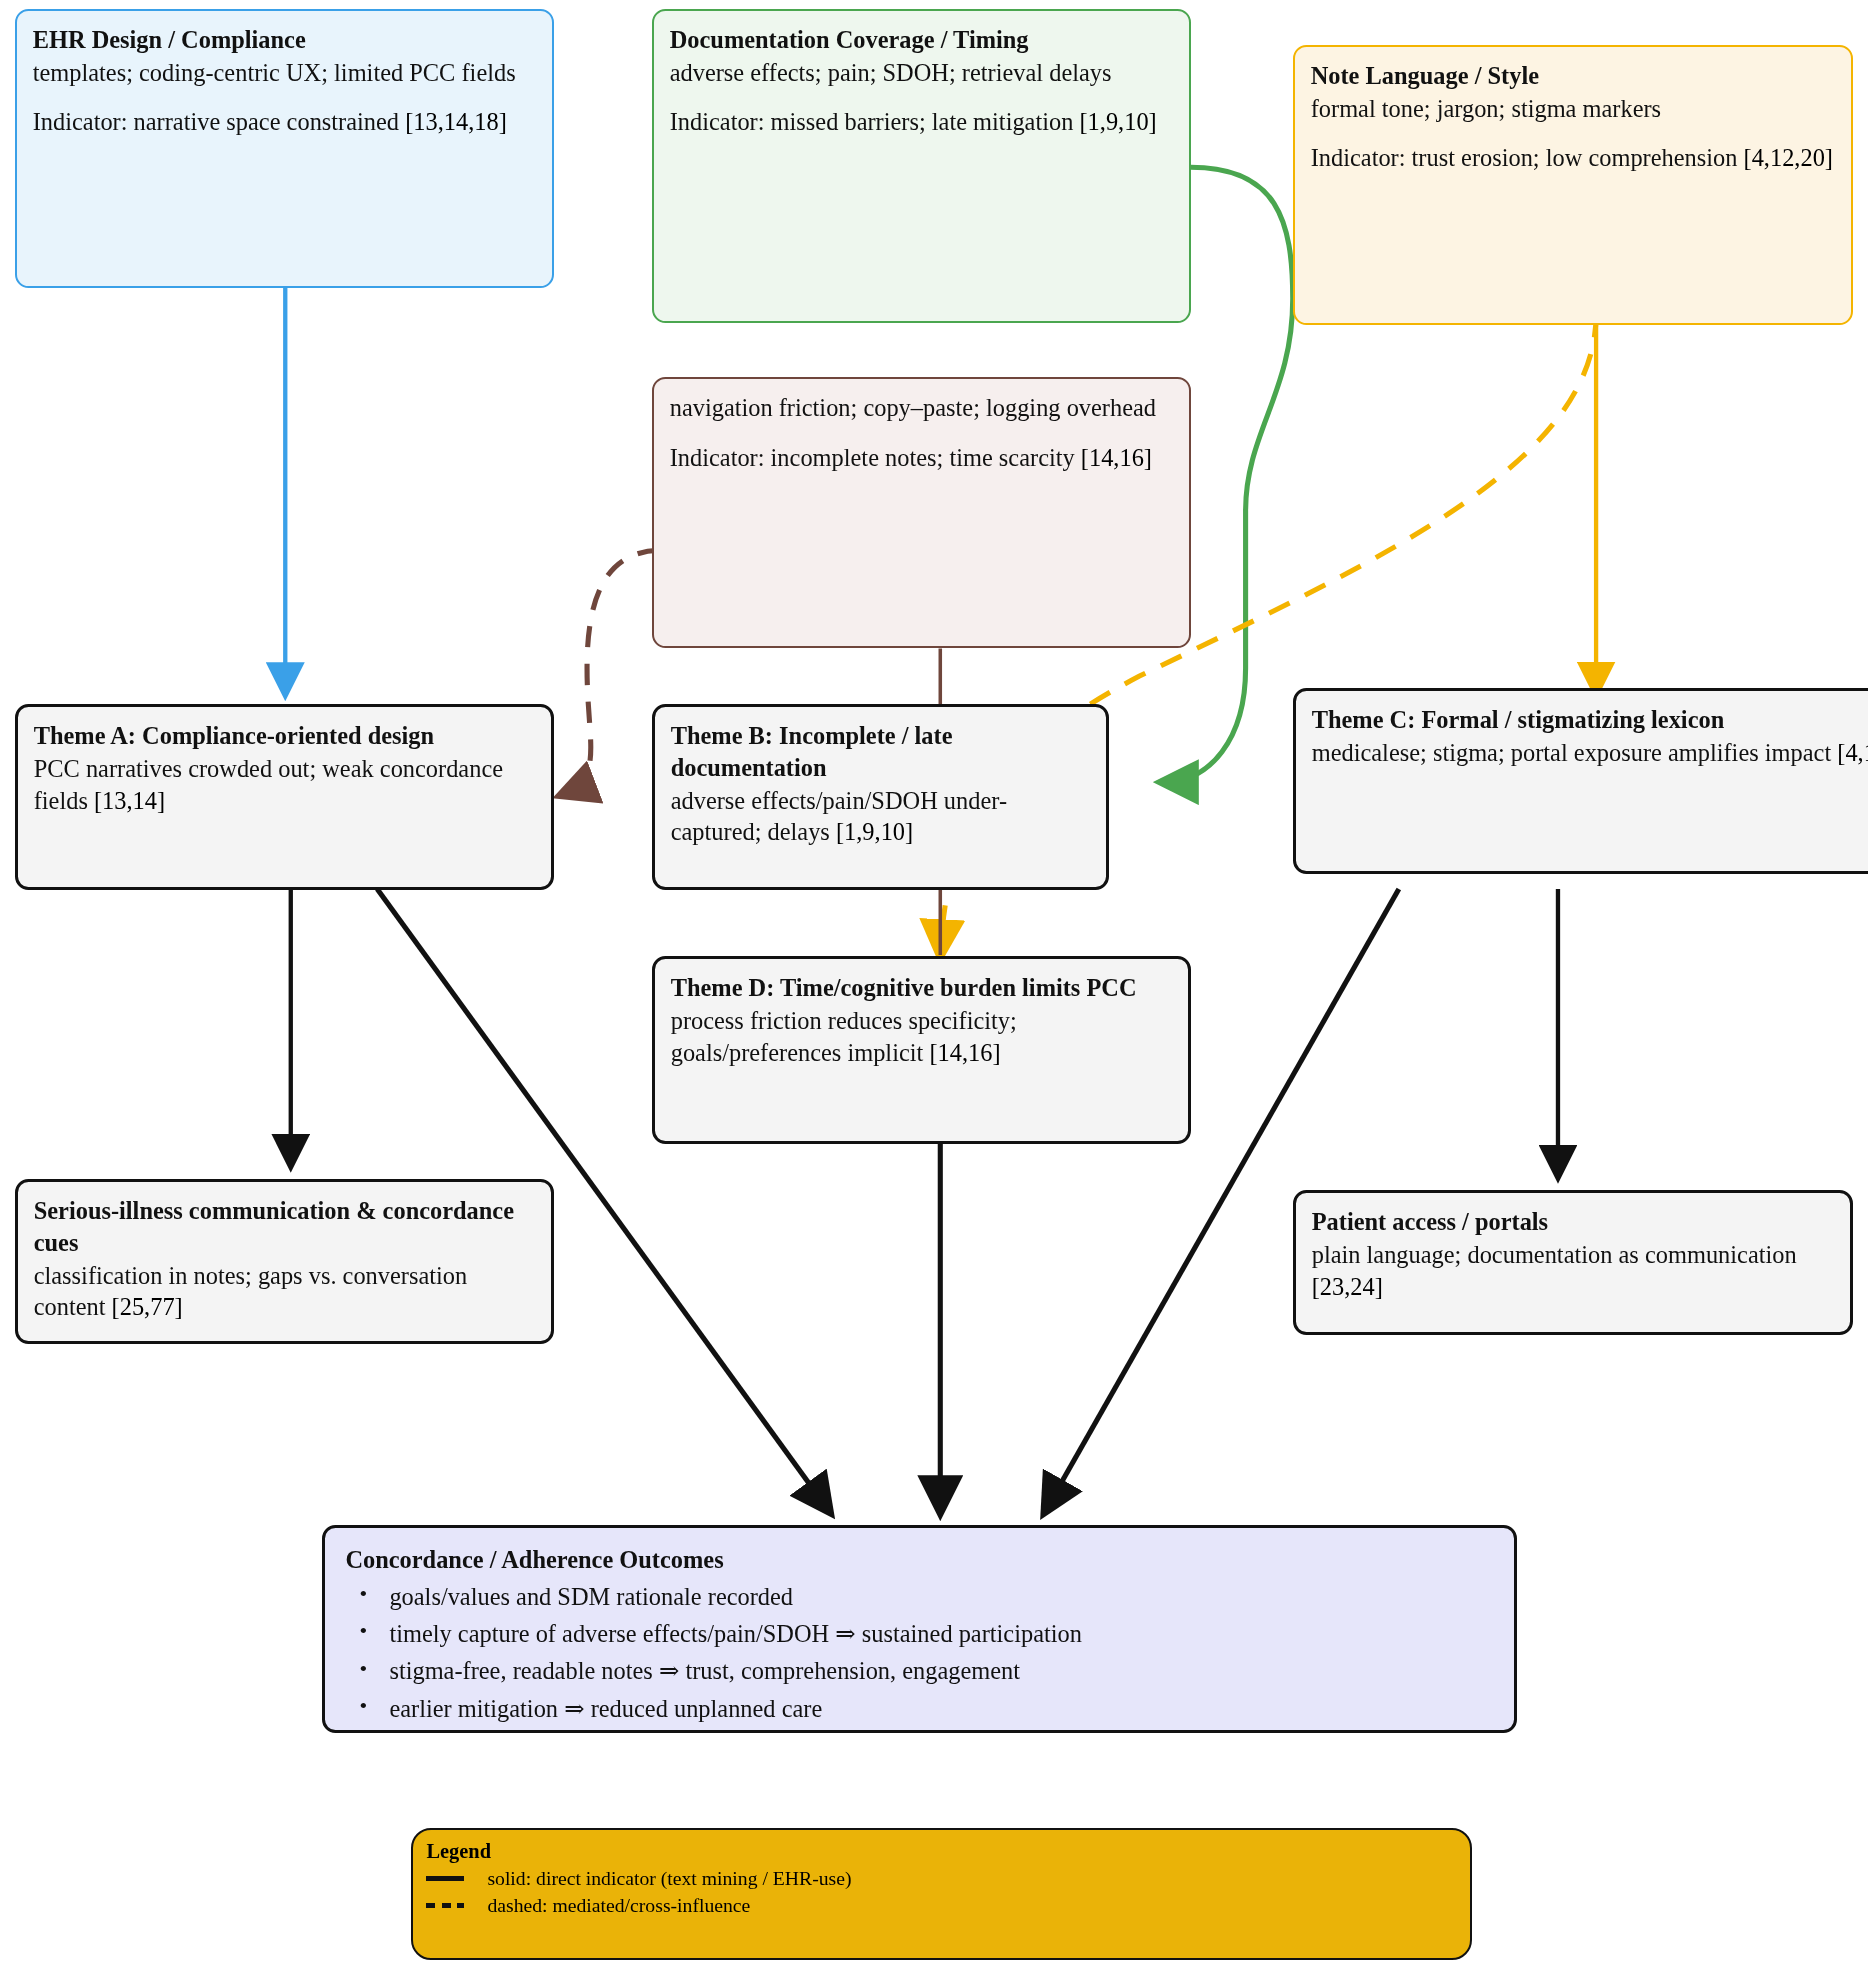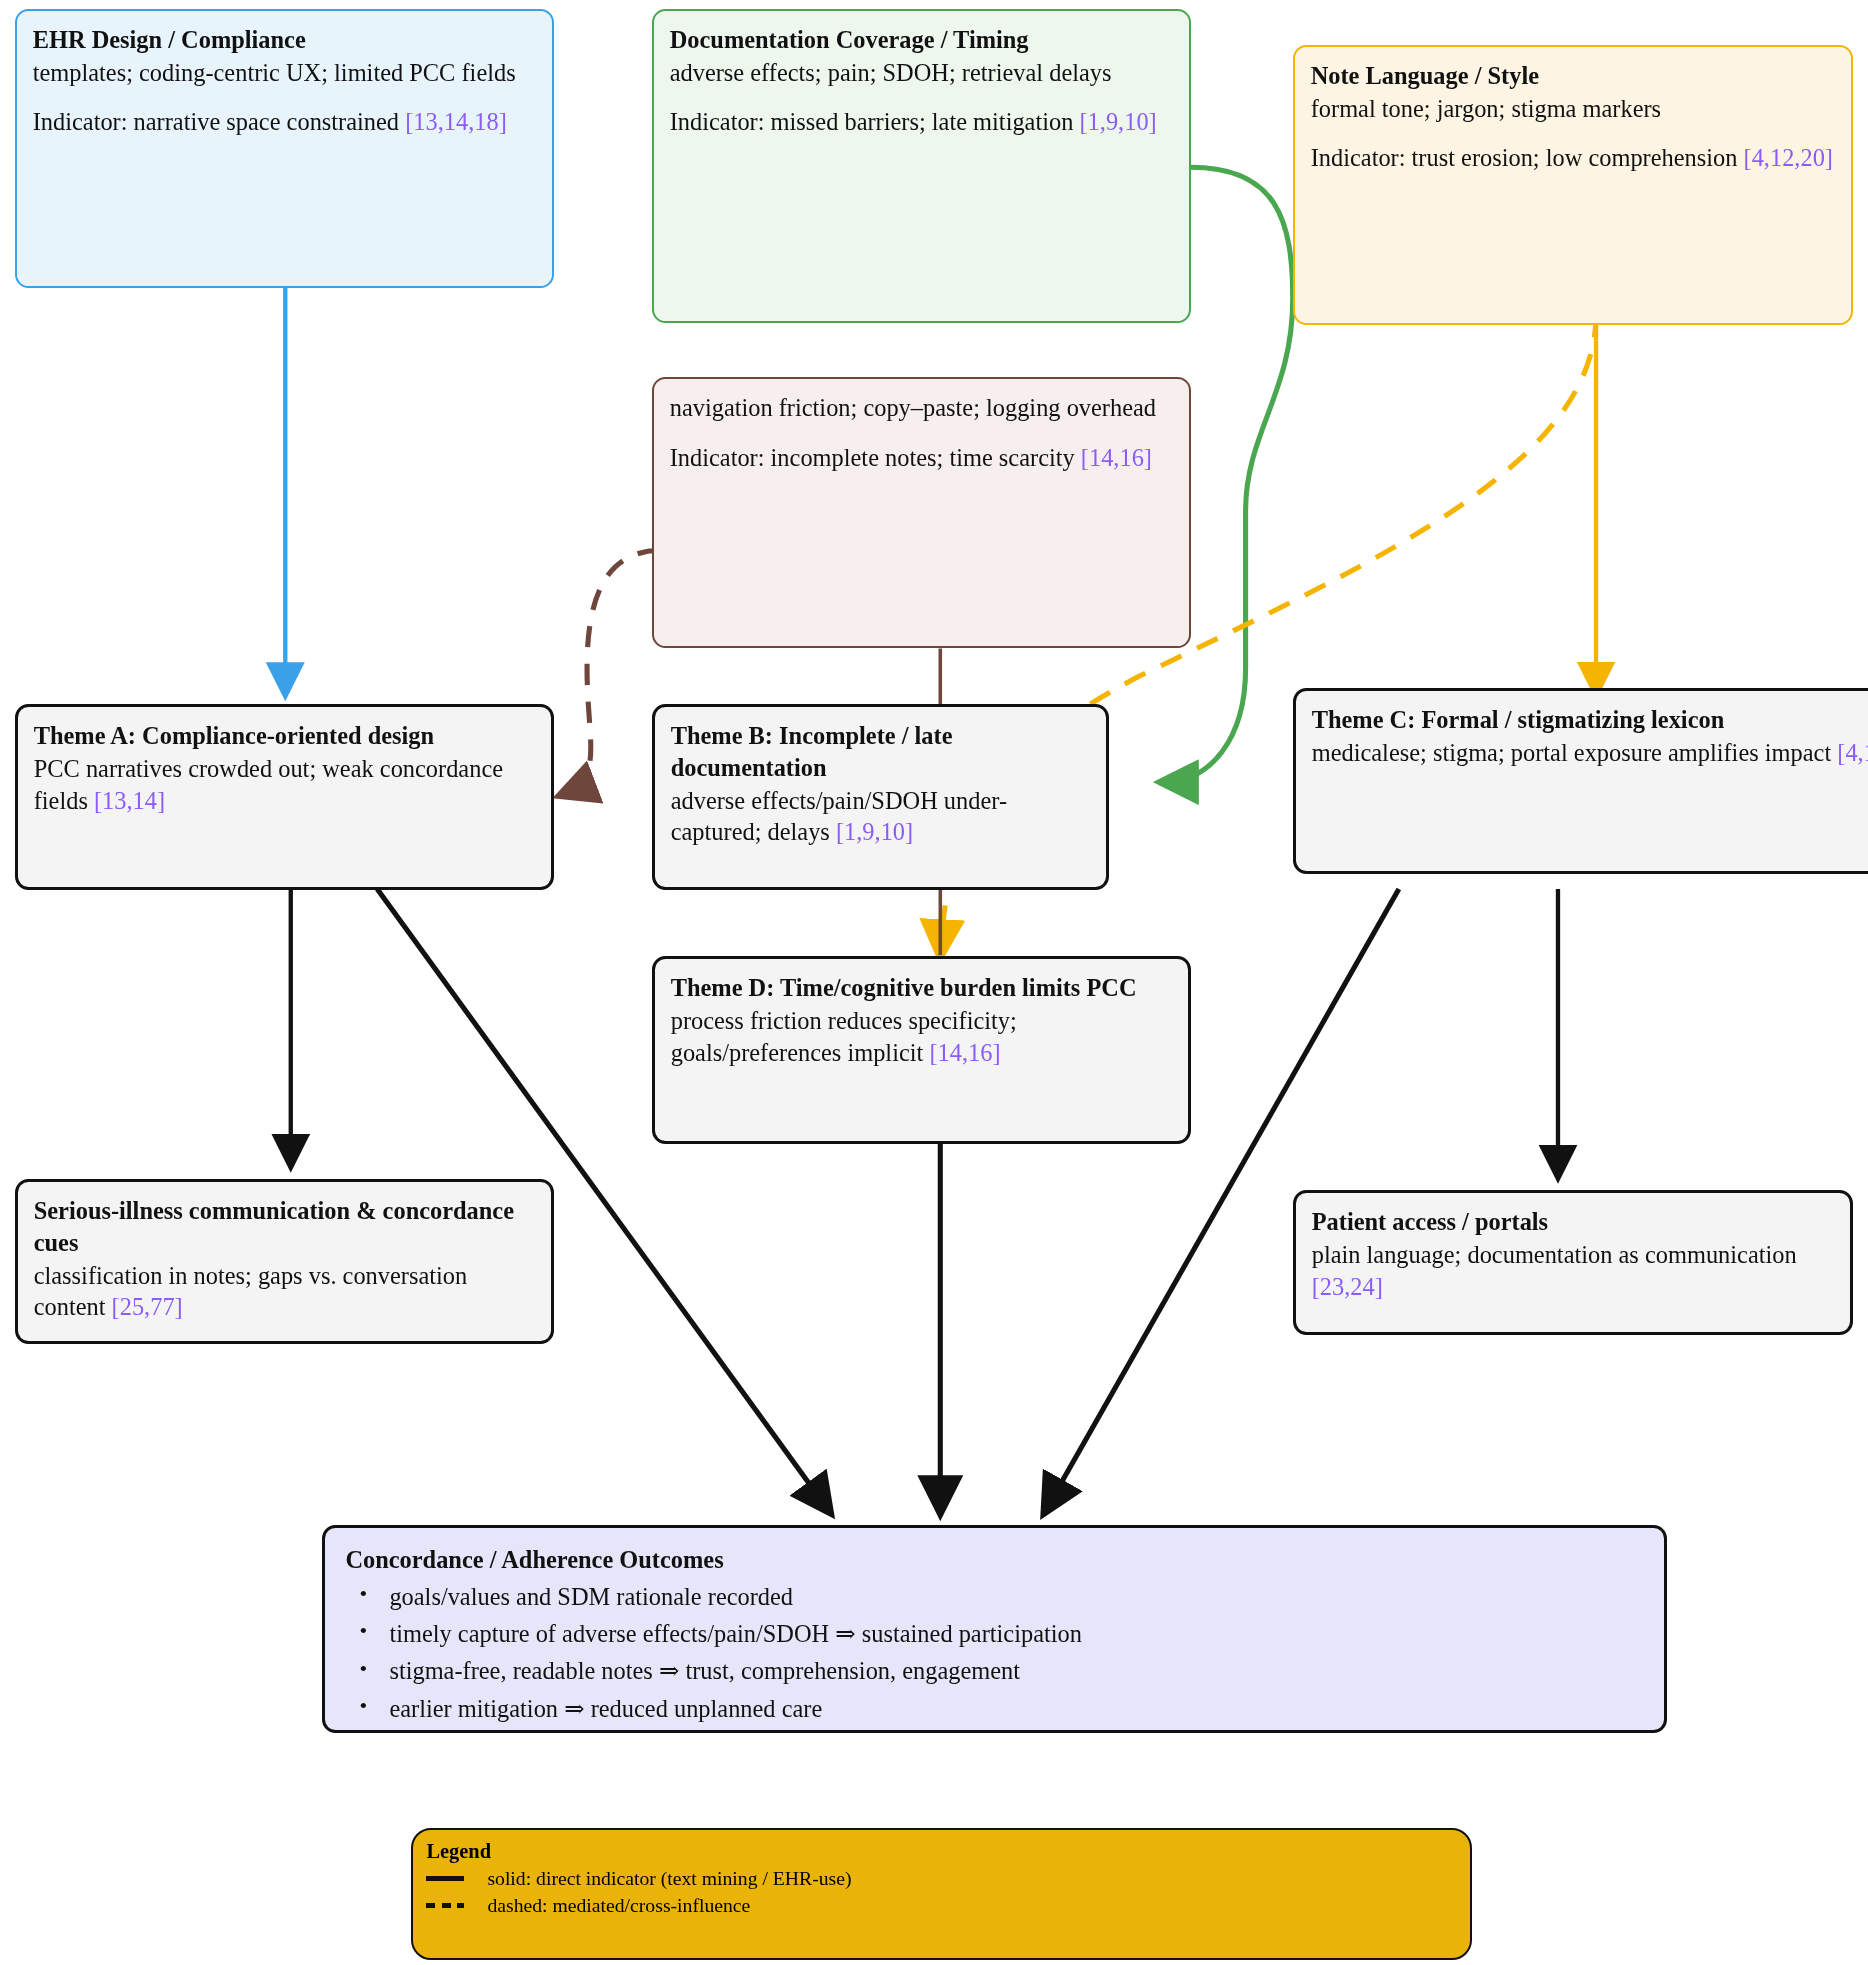--- a/index.html
+++ b/index.html
@@ -4,21 +4,21 @@
 <style>
   html,body{margin:0;padding:0;background:#fff;}
   body{font-family:"Liberation Serif","DejaVu Serif",serif;}
   #stage{position:relative;width:1868px;height:1969px;background:#ffffff;overflow:hidden;}
   svg#edges{position:absolute;left:0;top:0;width:1868px;height:1969px;pointer-events:none;}
   .node{position:absolute;box-sizing:border-box;border-radius:13.4px;padding:13.4px 15.7px 11.8px 15.7px;
         line-height:1.30;font-size:24.4px;color:#111;}
   .node .ttl{font-weight:bold;display:block;margin-bottom:0.8px;}
   .node .body{display:block;}
   .node .gap{display:block;height:18px;}
-  .ref{color:#8b5cf6;}
+  .ref{color:#000000;}
   
   .drv-blue  {background:#e8f4fc;border:2.8px solid #3aa0e8;}
   .drv-green {background:#eef7ee;border:2.8px solid #4aa64f;}
   .drv-amber {background:#fdf4e3;border:2.8px solid #f4b400;margin-top:36px;}
   .drv-brown {background:#f6efee;border:2.8px solid #6f463c;}
   
   .theme{background:#f4f4f4;border:3.5px solid #111;}
   .outcome{background:#e6e6fa;border:3.5px solid #111;padding:15.7px 20.4px 17.3px 20.4px;}
   .legendbox{background:#eab308;border:2.8px solid #111;border-radius:20px;padding:10.2px 13.4px 11.8px 13.4px;font-size:19.7px;}
   .legendbox .lg-title{font-weight:bold;display:block;margin-bottom:3.9px;font-size:20.4px;}
@@ -131,21 +131,21 @@
   <div class="node theme" style="left:15px;top:1179px;width:539px;height:165px;">
     <span class="ttl">Serious-illness communication &amp; concordance cues</span>
     <span class="body"><span>classification in notes; gaps vs. conversation content</span> <span class="ref">[25,77]</span></span>
   </div>
 
   <div class="node theme" style="left:1293px;top:1190px;width:560px;height:145px;">
     <span class="ttl">Patient access / portals</span>
     <span class="body"><span>plain language; documentation as communication</span> <span class="ref">[23,24]</span></span>
   </div>
 
-  <div class="node outcome" style="left:322px;top:1525px;width:1345px;height:208px;">
+  <div class="node outcome" style="left:322px;top:1525px;width:1195px;height:208px;">
     <span class="ttl">Concordance / Adherence Outcomes</span>
     <ul class="bullets">
       <li>goals/values and SDM rationale recorded</li>
       <li>timely capture of adverse effects/pain/SDOH ⇒ sustained participation</li>
       <li>stigma-free, readable notes ⇒ trust, comprehension, engagement</li>
       <li>earlier mitigation ⇒ reduced unplanned care</li>
     </ul>
   </div>
 
   <div class="legendbox" style="position:absolute;left:411px;top:1828px;width:1030px;height:106px;">

